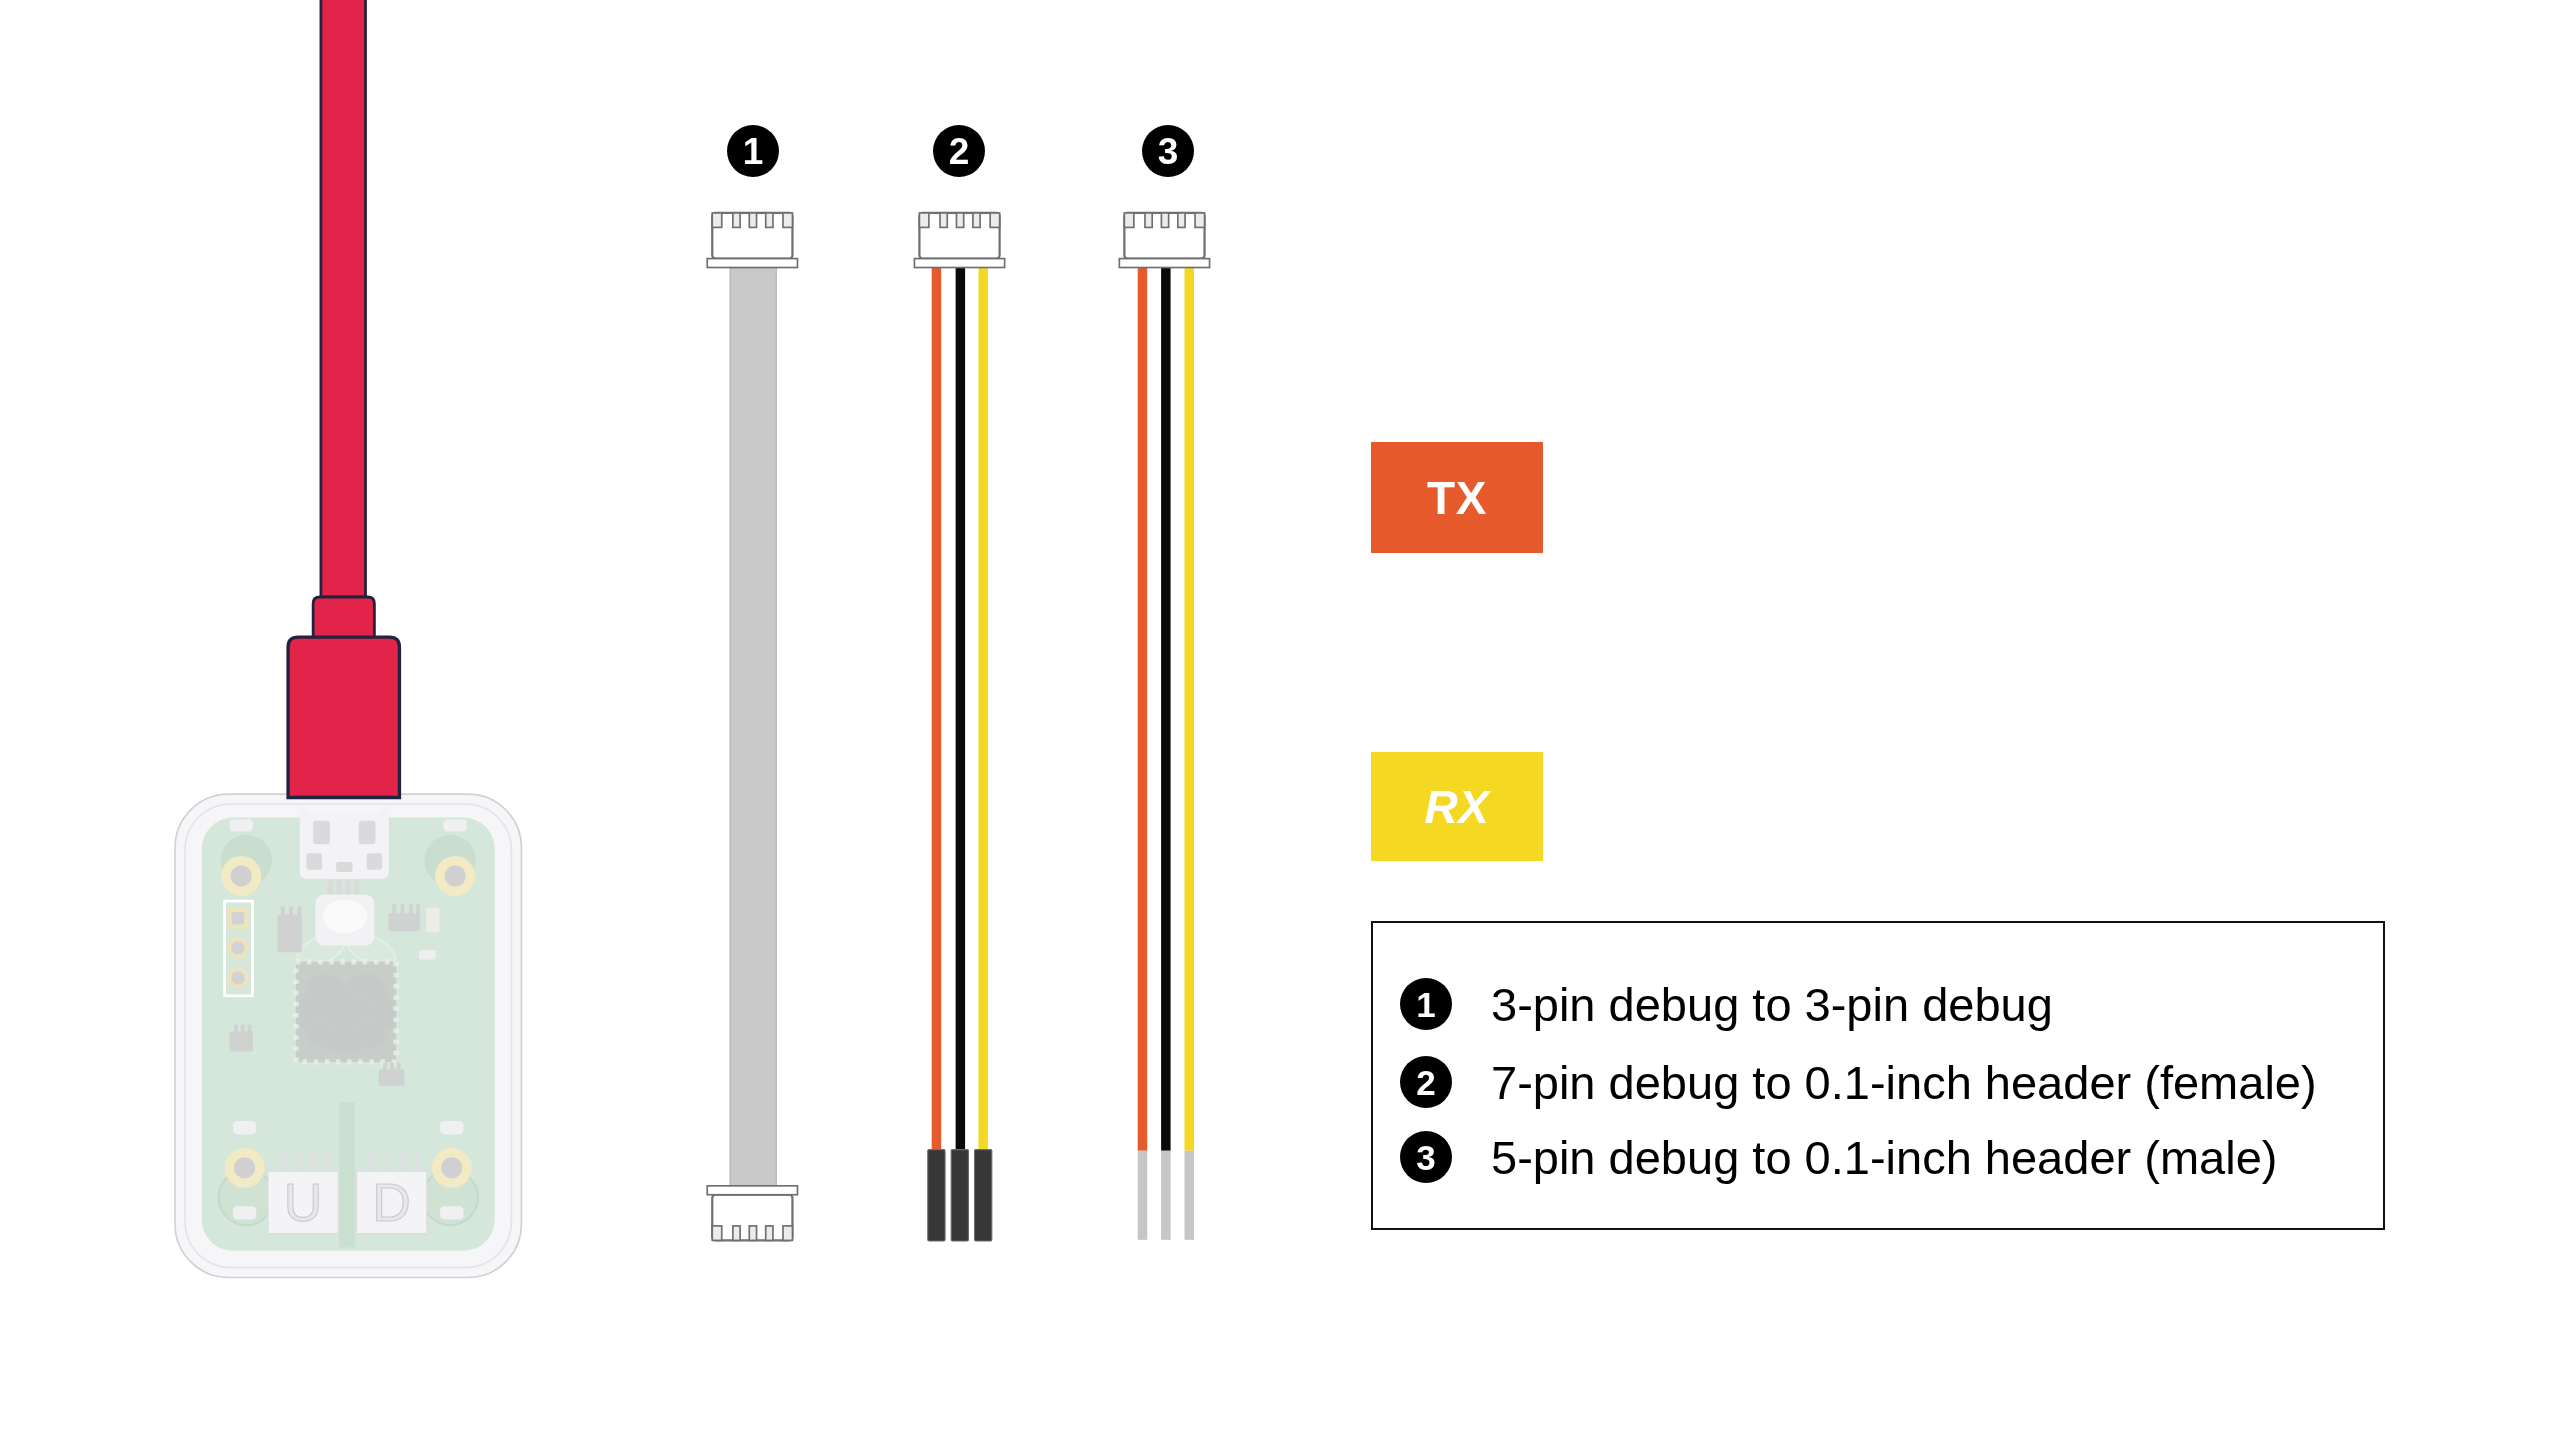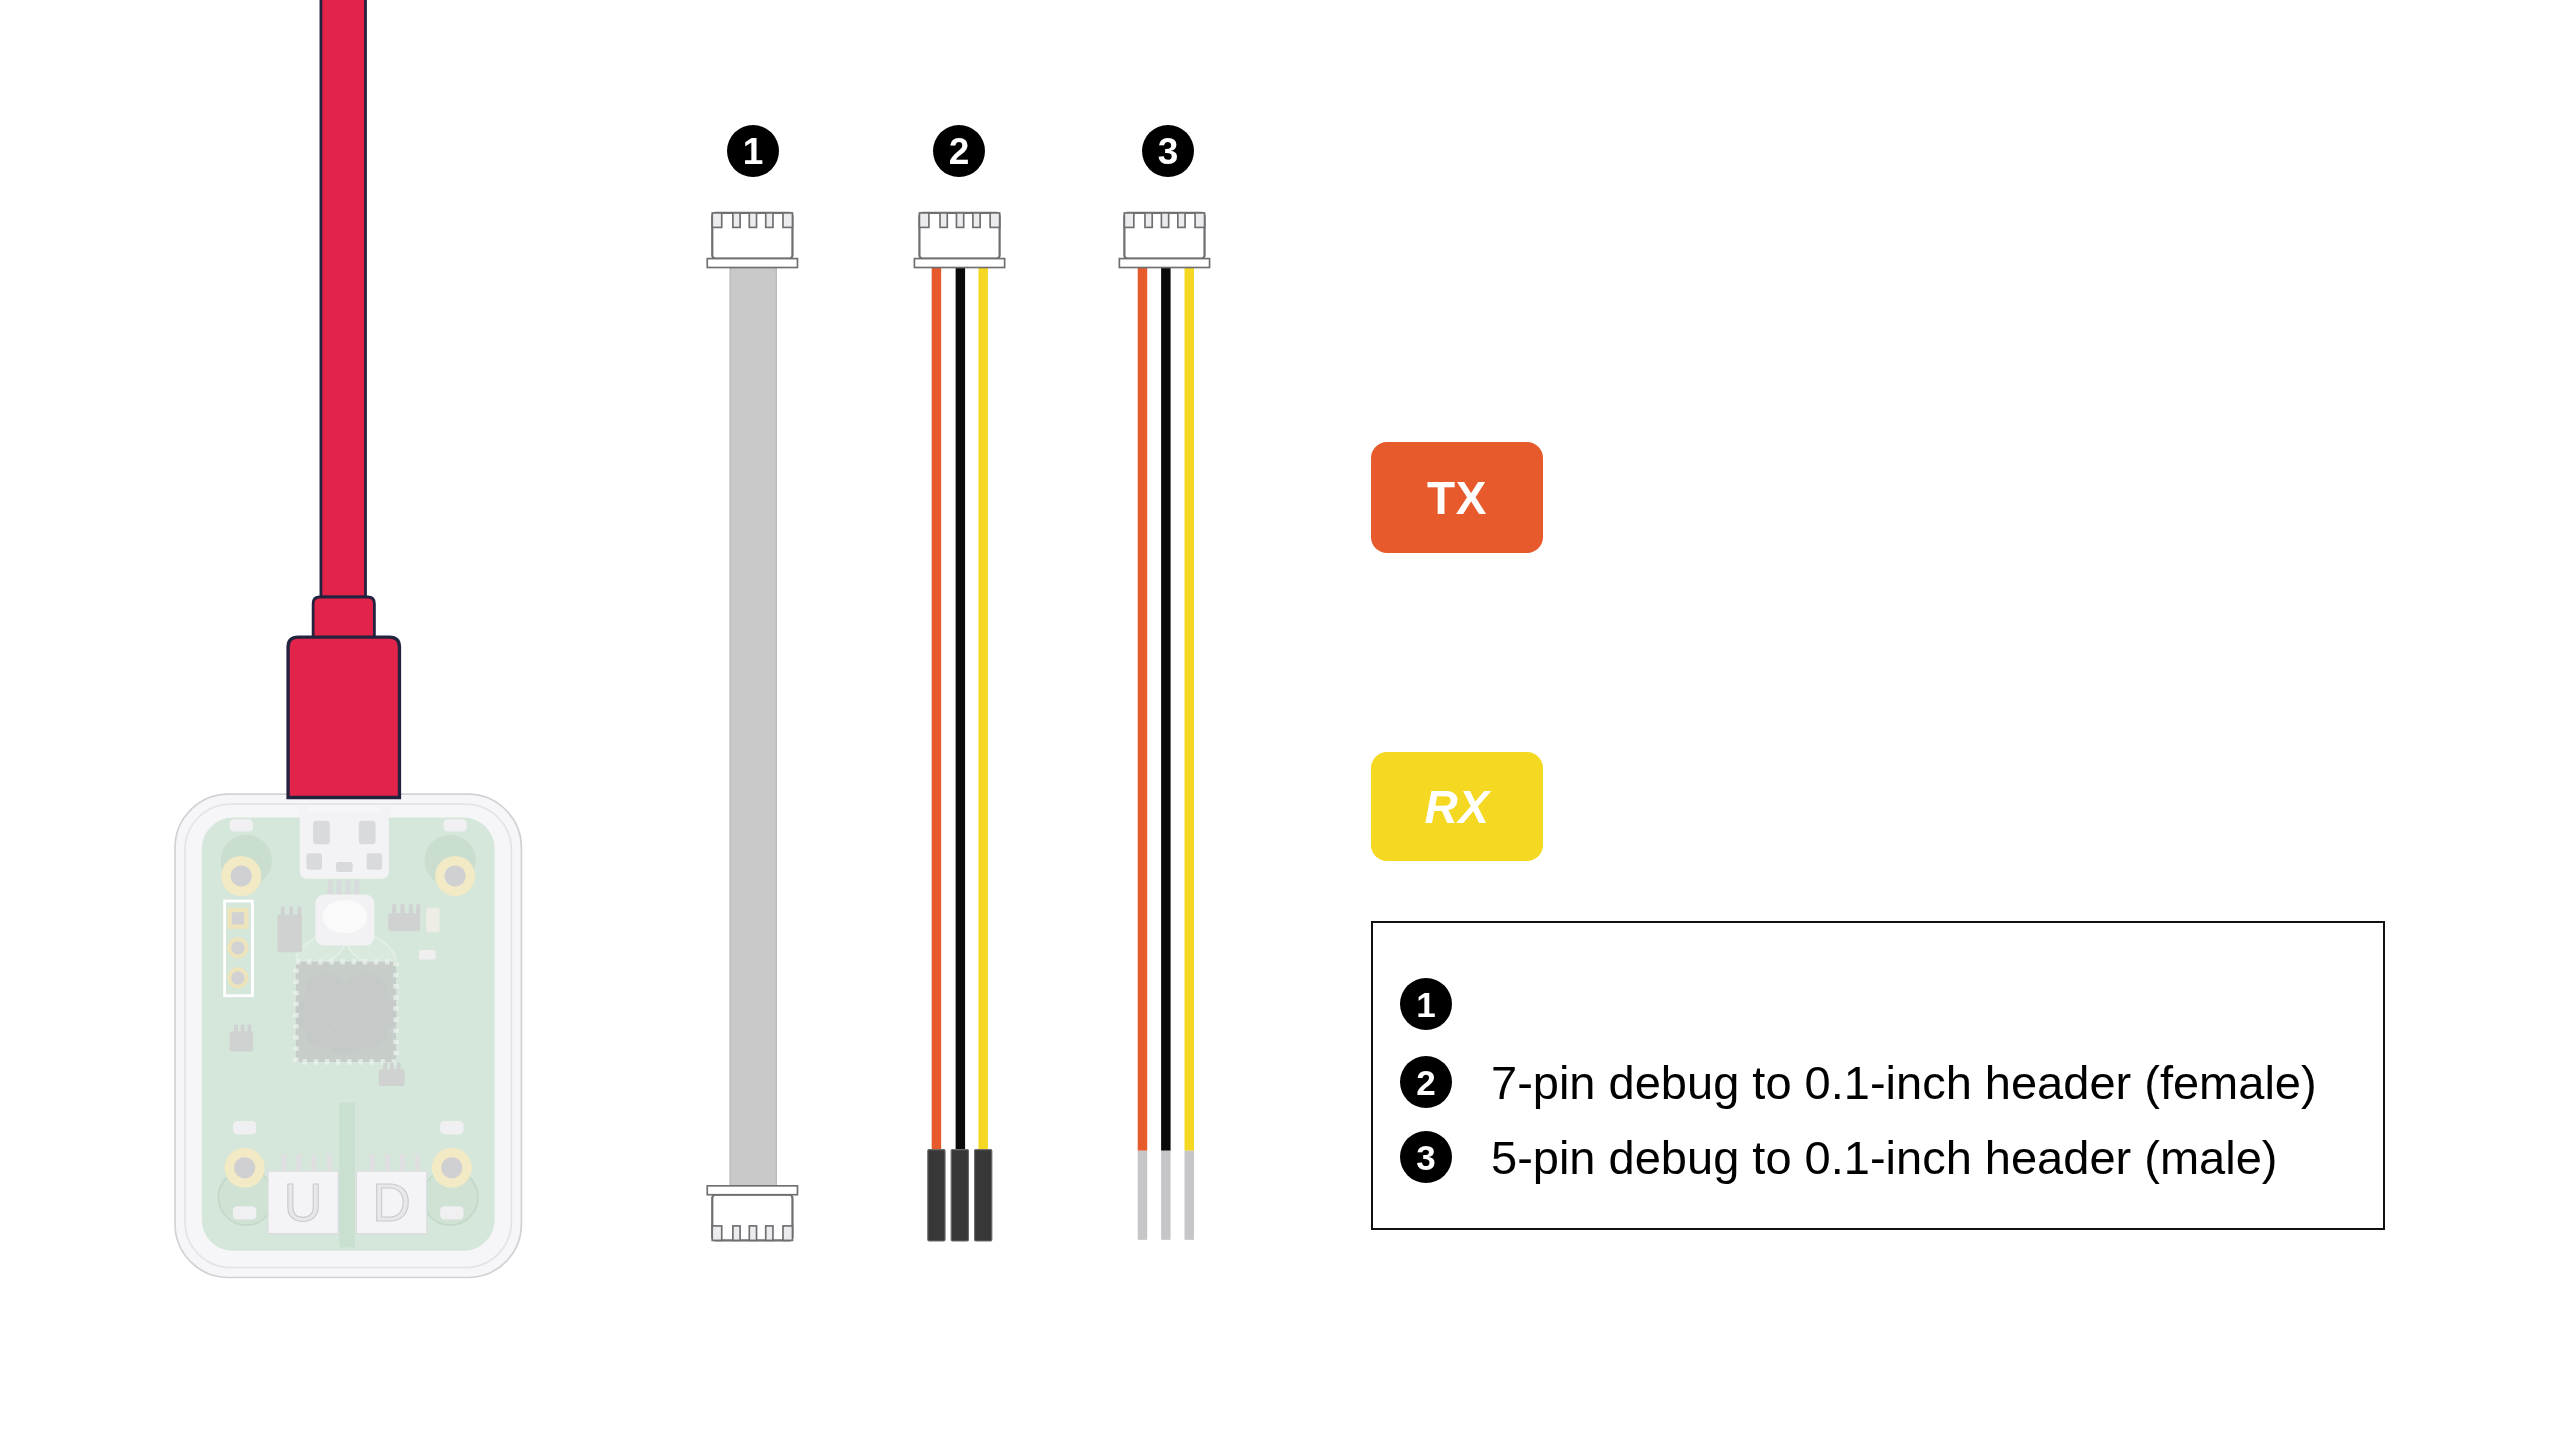--- a/index.html
+++ b/index.html
@@ -13,21 +13,21 @@
     background:#000000;color:#ffffff;display:flex;align-items:center;justify-content:center;
     font-size:37px;font-weight:bold;line-height:1;
   }
   .badge-1{left:727px;top:125px;}
   .badge-2{left:933px;top:125px;}
   .badge-3{left:1142px;top:125px;}
 
   
   .chip{
     position:absolute;left:1371px;width:172px;display:flex;align-items:center;justify-content:center;
-    color:#ffffff;font-weight:bold;font-size:46px;letter-spacing:0.6px;border-radius:16px;
+    color:#ffffff;font-weight:bold;font-size:46px;letter-spacing:0.6px;
   }
   .chip-tx{top:442px;height:111px;background:#E65A2B;}
   .chip-gnd{top:599px;height:109px;background:#000000;}
   .chip-rx{top:752px;height:109px;background:#F5D821;font-style:italic;}
 
   
   .legend{
     position:absolute;left:1371px;top:921px;width:1014px;height:309px;
     border:2.2px solid #111111;background:#ffffff;box-sizing:border-box;
   }
@@ -235,20 +235,21 @@
   <div class="badge badge-1">1</div>
   <div class="badge badge-2">2</div>
   <div class="badge badge-3">3</div>
 
   <div class="chip chip-tx">TX</div>
   <div class="chip chip-rx">RX</div>
 
   <div class="legend">
     <div class="legend-row legend-row-1">
       <div class="legend-badge">1</div>
+      <div class="legend-text">3-pin debug to 3-pin debug</div>
     </div>
     <div class="legend-row legend-row-2">
       <div class="legend-badge">2</div>
       <div class="legend-text">7-pin debug to 0.1-inch header (female)</div>
     </div>
     <div class="legend-row legend-row-3">
       <div class="legend-badge">3</div>
       <div class="legend-text">5-pin debug to 0.1-inch header (male)</div>
     </div>
   </div>

